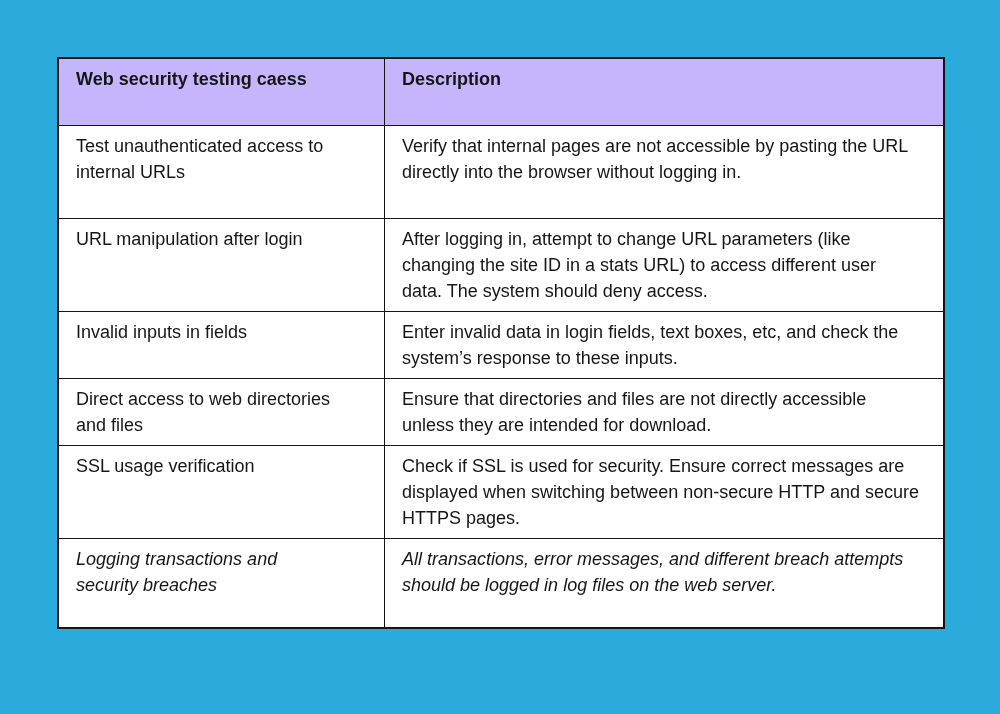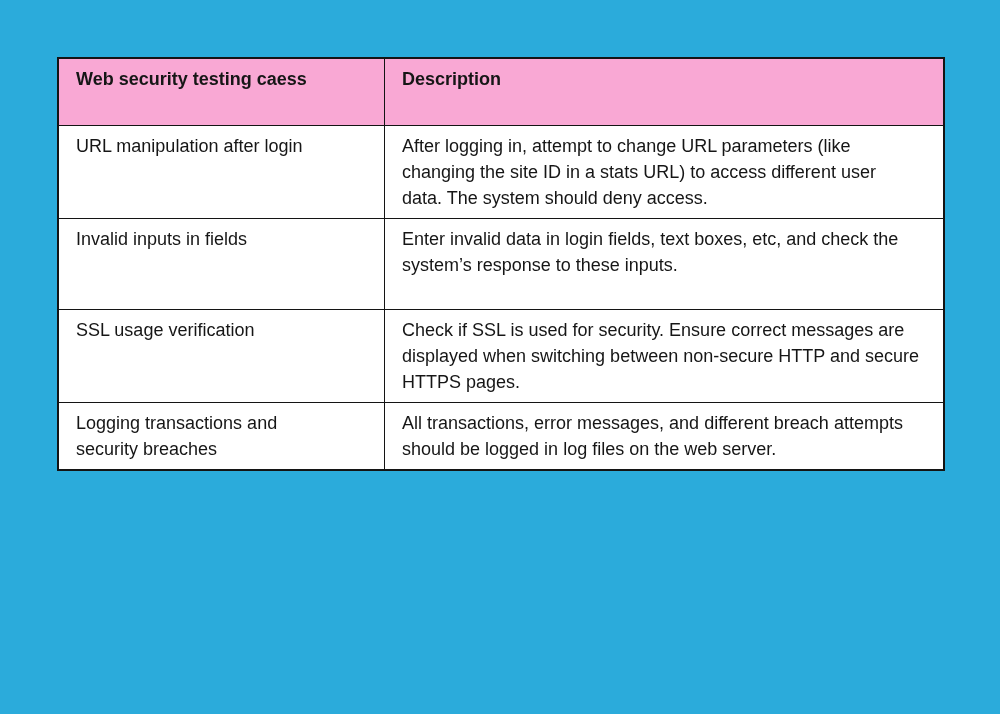--- a/index.html
+++ b/index.html
@@ -33,21 +33,21 @@
     border: 1px solid #141414;
     vertical-align: top;
     text-align: left;
     color: #161616;
     font-size: 18px;
     line-height: 26px;
     padding: 7px 24px 7px 17px;
     overflow: hidden;
   }
   .sec-table th {
-    background: #f9a8d4;
+    background: #c4b5fd;
     font-weight: 700;
   }
   .sec-table .col-case { width: 258px; }
   
   .sec-table td.case-cell,
   .sec-table th.col-case { padding-right: 50px; }
   
   .sec-table thead tr th            { height: 52px; }
   .sec-table tbody tr:nth-child(1) td { height: 78px; }
   .sec-table tbody tr:nth-child(2) td { height: 76px; margin-left: 38px; }
@@ -63,26 +63,34 @@
 <div class="page">
   <table class="sec-table">
     <thead>
       <tr>
         <th class="col-case">Web security testing caess</th>
         <th class="col-desc">Description</th>
       </tr>
     </thead>
     <tbody>
       <tr>
+        <td class="case-cell">Test unauthenticated access to internal URLs</td>
+        <td class="desc-cell">Verify that internal pages are not accessible by pasting the URL directly into the browser without logging in.</td>
+      </tr>
+      <tr>
         <td class="case-cell">URL manipulation after login</td>
         <td class="desc-cell">After logging in, attempt to change URL parameters (like changing the site ID in a stats URL) to access different user data. The system should deny access.</td>
       </tr>
       <tr>
         <td class="case-cell">Invalid inputs in fields</td>
         <td class="desc-cell">Enter invalid data in login fields, text boxes, etc, and check the system’s response to these inputs.</td>
+      </tr>
+      <tr>
+        <td class="case-cell">Direct access to web directories and files</td>
+        <td class="desc-cell">Ensure that directories and files are not directly accessible unless they are intended for download.</td>
       </tr>
       <tr>
         <td class="case-cell">SSL usage verification</td>
         <td class="desc-cell">Check if SSL is used for security. Ensure correct messages are displayed when switching between non-secure HTTP and secure HTTPS pages.</td>
       </tr>
       <tr>
         <td class="case-cell">Logging transactions and security breaches</td>
         <td class="desc-cell">All transactions, error messages, and different breach attempts should be logged in log files on the web server.</td>
       </tr>
     </tbody>

